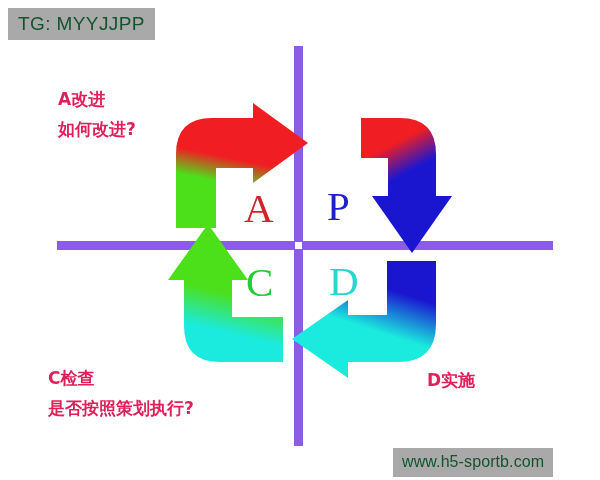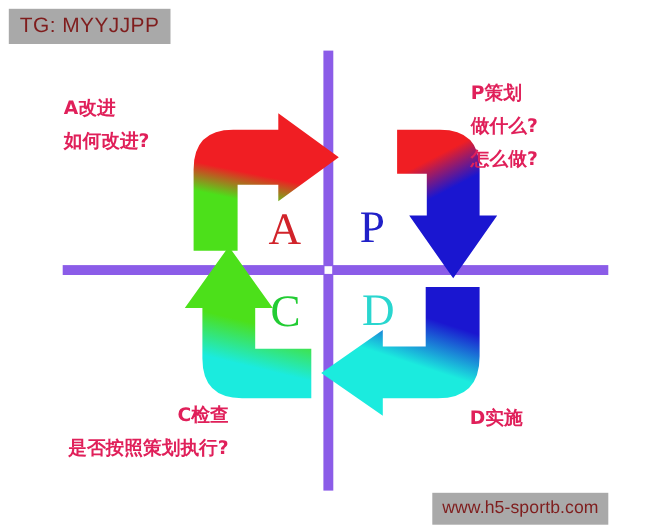--- a/index.html
+++ b/index.html
@@ -15,21 +15,21 @@
     width: 600px;
     height: 480px;
     background: #ffffff;
     overflow: hidden;
   }
 
   
   .chip {
     position: absolute;
     background: #a9a9a9;
-    color: #7f1d1d;
+    color: #14532d;
     font-family: "Liberation Sans", sans-serif;
     white-space: nowrap;
     line-height: 1;
   }
   #tag-chip {
     left: 8px;
     top: 8px;
     padding: 6px 10px 7px 10px;
     font-size: 19px;
     letter-spacing: 0.4px;
@@ -97,21 +97,21 @@
     color: #e0205a;
     font-family: "DejaVu Sans", sans-serif;
     font-size: 17px;
     line-height: 30px;
     white-space: nowrap;
     font-weight: 700;
   }
   .note .line { display: block; }
   #note-a { left: 58px; top: 84px; }
   #note-p { left: 428px; top: 70px; }
-  #note-c { left: 62px; top: 363px; text-align: right; }
+  #note-c { left: 48px; top: 363px; }
   #note-d { left: 395px; top: 365px; margin-left: 32px; }
 </style>
 </head>
 <body>
 
 <div id="stage">
 
   <div class="axis" id="axis-horizontal"></div>
   <div class="axis" id="axis-vertical"></div>
   <div id="axis-center-dot"></div>
@@ -208,25 +208,20 @@
   <div class="quad-letter" id="letter-a">A</div>
   <div class="quad-letter" id="letter-p">P</div>
   <div class="quad-letter" id="letter-c">C</div>
   <div class="quad-letter" id="letter-d">D</div>
 
   <div class="note" id="note-a">
     <span class="line">A改进</span>
     <span class="line">如何改进?</span>
   </div>
 
-  <div class="note" id="note-p">
-    <span class="line">P策划</span>
-    <span class="line">做什么?</span>
-    <span class="line">怎么做?</span>
-  </div>
 
   <div class="note" id="note-c">
     <span class="line">C检查</span>
     <span class="line">是否按照策划执行?</span>
   </div>
 
   <div class="note" id="note-d">
     <span class="line">D实施</span>
   </div>
 

